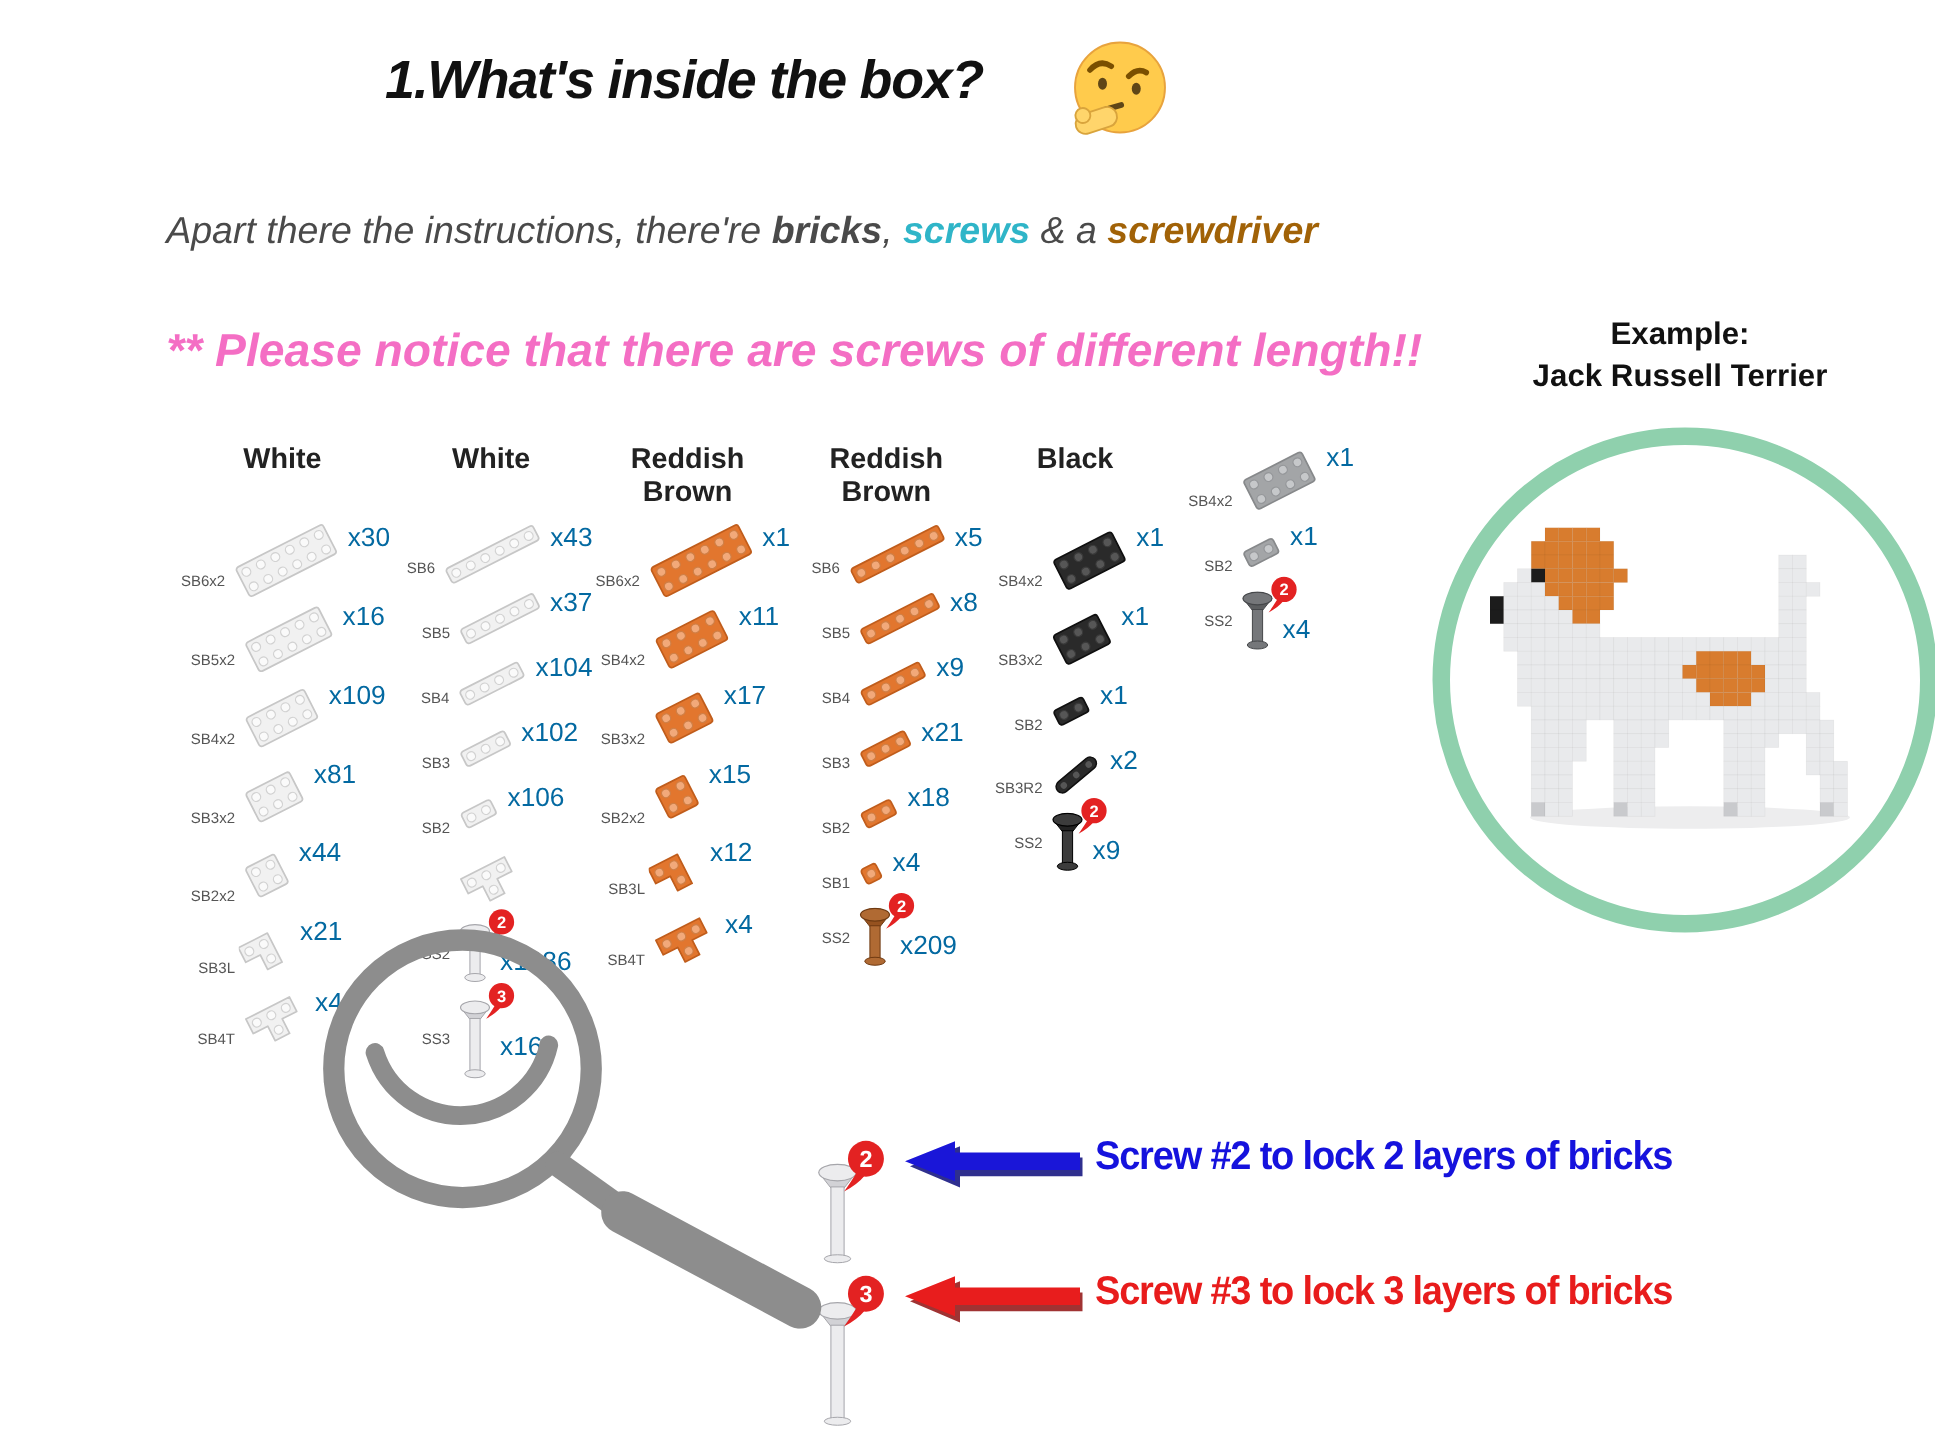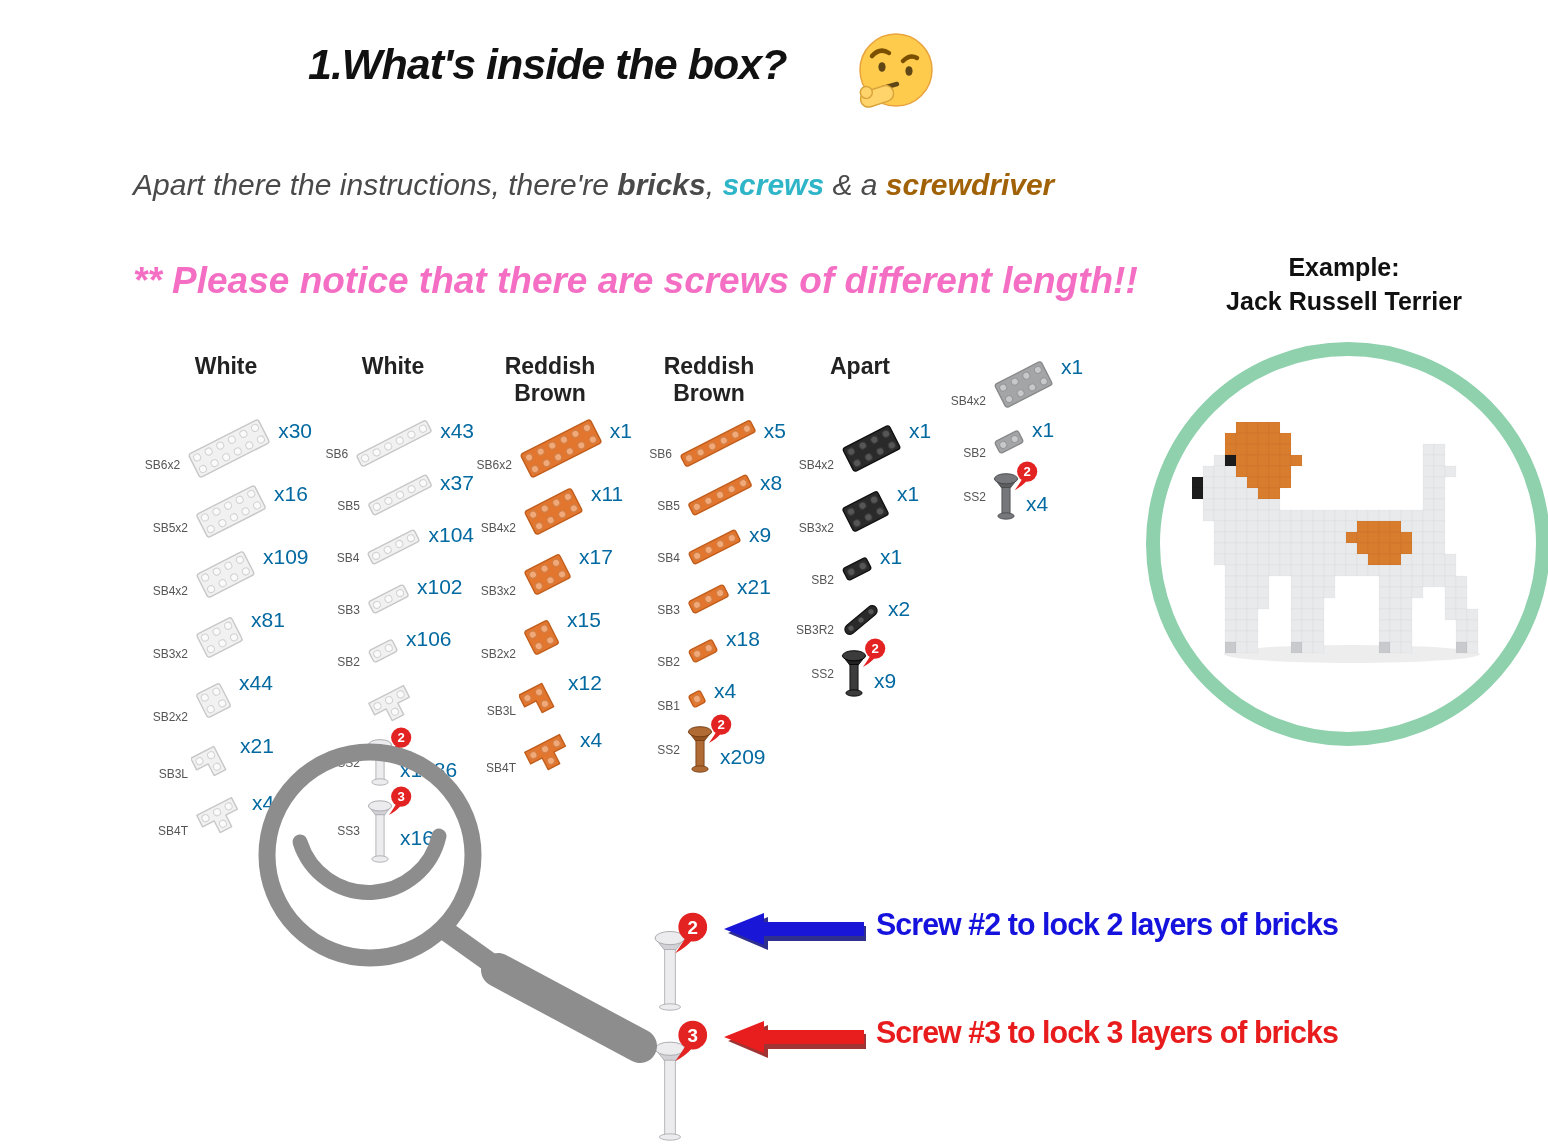--- a/index.html
+++ b/index.html
@@ -827,21 +827,21 @@
       <path d="M9,21 Q4,29 1,33 Q10,28 14,23 Z" fill="#e32222"></path>
       <circle cx="15" cy="12" r="11.5" fill="#e32222"></circle>
       <text x="15" y="17.5" text-anchor="middle" font-family="Liberation Sans, sans-serif" font-weight="bold" font-size="15" fill="#ffffff">2</text>
     </svg>
           </span>
         </span>
         <span class="part-count">x209</span>
       </div>
     </div>
     <div class="col" style="left: 786px; width: 148px;">
-      <div class="col-header">Apart</div>
+      <div class="col-header">Black</div>
       <div class="part-row" style="height: 63px;">
         <span class="part-label">SB4x2</span>
         <span class="part-art">
           <svg width="69" height="57" viewBox="0 0 69 57">
       <g transform="translate(34.5,28.5) rotate(-27) translate(-26,-13)">
       <rect width="52" height="26" rx="2.5" fill="#2a2a2a" stroke="#101010" stroke-width="1.4"></rect>
               <circle cx="6.5" cy="6.5" r="3.5100000000000002" fill="#565656" stroke="#3a3a3a" stroke-width="1"></circle>
               <circle cx="6.5" cy="19.5" r="3.5100000000000002" fill="#565656" stroke="#3a3a3a" stroke-width="1"></circle>
               <circle cx="19.5" cy="6.5" r="3.5100000000000002" fill="#565656" stroke="#3a3a3a" stroke-width="1"></circle>
               <circle cx="19.5" cy="19.5" r="3.5100000000000002" fill="#565656" stroke="#3a3a3a" stroke-width="1"></circle>

